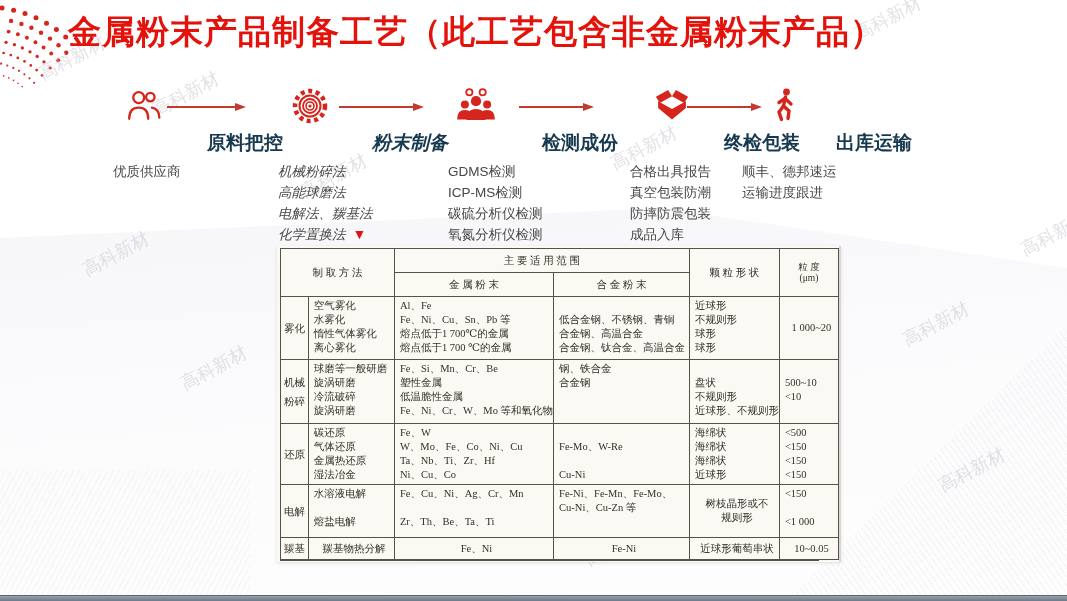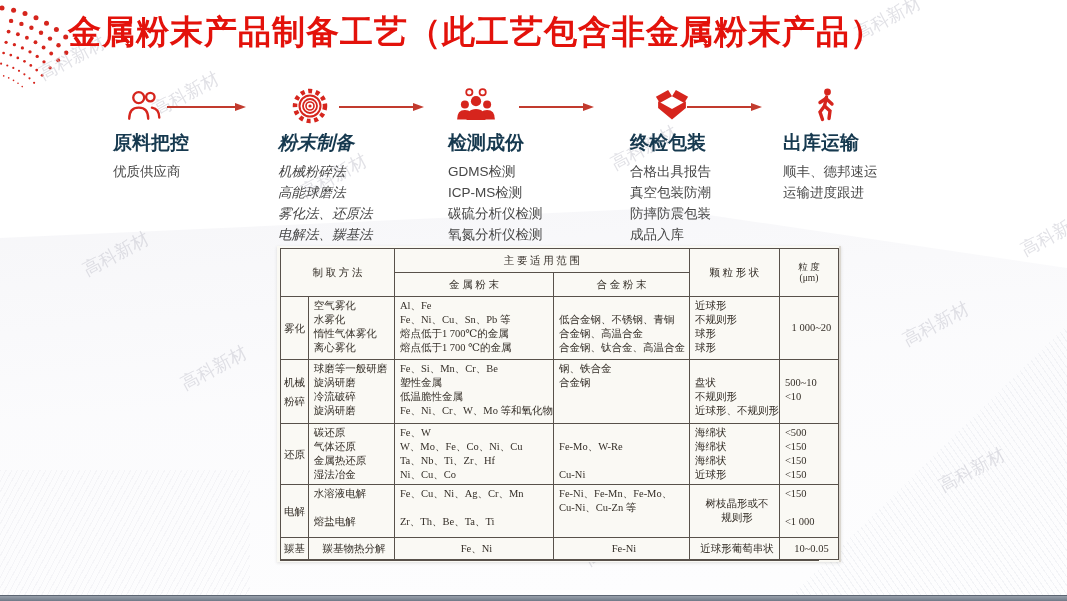--- a/index.html
+++ b/index.html
@@ -19,21 +19,21 @@
   .watermark{position:absolute;z-index:1;font-size:18px;color:#c9c9d2;opacity:.55;
              transform:rotate(-28deg);pointer-events:none;white-space:nowrap;}
   
   .title{position:absolute;left:68px;top:10px;z-index:2;margin:0;
          font-family:"Liberation Serif","DejaVu Serif",serif;font-weight:bold;
          font-size:33px;letter-spacing:1px;color:#e3120b;white-space:nowrap;}
   
   #flow{position:absolute;left:0;top:0;width:1067px;height:250px;z-index:2;}
   .step{position:absolute;top:86px;width:170px;}
   .sicon{height:42px;margin-bottom:2px;}
-  .stitle{font-size:19px;font-weight:bold;color:#16394f;margin:2px 0 5px 0;}
+  .stitle{font-size:19px;font-weight:bold;color:#16394f;margin:2px 0 5px 0;text-align:right;}
   .sitem{font-size:13.5px;color:#474747;line-height:21px;white-space:nowrap;}
   .ptr{color:#e01212;font-size:14px;margin-left:7px;}
   .arrow{position:absolute;top:99px;height:12px;}
   
   #paper{position:absolute;left:277px;top:246px;width:562px;height:316px;z-index:2;
          background:#faf9f4;border-right:2px solid #dcd8d1;
          box-shadow:0 1px 3px rgba(60,55,45,.15);}
   #ptable{position:absolute;left:3px;top:2px;border-collapse:collapse;table-layout:fixed;
           font-family:"Liberation Serif","DejaVu Serif",serif;font-size:10.5px;color:#352f28;}
   #ptable th,#ptable td{border:1px solid #58514a;}
@@ -123,21 +123,20 @@
         <div class="sicon" style="padding-left: 12px;"><svg width="40" height="40" viewBox="0 0 40 40" fill="none" stroke="#d6251d">
             <circle cx="20" cy="20" r="15" stroke-width="4.5" stroke-dasharray="4 3.6"></circle>
             <circle cx="20" cy="20" r="10.5" stroke-width="2"></circle>
             <circle cx="20" cy="20" r="7" stroke-width="1.8"></circle>
             <circle cx="20" cy="20" r="4" stroke-width="1.6"></circle>
             <circle cx="20" cy="20" r="1.6" fill="#d6251d" stroke="none"></circle>
           </svg></div>
         <div class="stitle">粉末制备</div>
         <div class="sitem">机械粉碎法</div>
         <div class="sitem">高能球磨法</div>
-        <div class="sitem">雾化法、还原法</div>
         <div class="sitem">电解法、羰基法</div>
         <div class="sitem">化学置换法<span class="ptr">▼</span></div>
       </div>
       <div class="step" style="left: 448px;">
         <div class="sicon" style="padding-left: 8px;"><svg width="40" height="36" viewBox="0 0 36 32">
             <g stroke="#d6251d" stroke-width="1.6" fill="none">
               <circle cx="12" cy="5.5" r="2.8"></circle>
               <circle cx="24" cy="5.5" r="2.8"></circle>
             </g>
             <g fill="#d6251d">
@@ -160,21 +159,21 @@
             <path d="M3.5 9.5 L14.5 3.5 L18 9 L7 15 Z"></path>
             <path d="M32.5 9.5 L21.5 3.5 L18 9 L29 15 Z"></path>
             <path d="M5.5 13.5 L18 20.5 L30.5 13.5 L30.5 19.5 L18 30 L5.5 19.5 Z"></path>
           </svg></div>
         <div class="stitle">终检包装</div>
         <div class="sitem">合格出具报告</div>
         <div class="sitem">真空包装防潮</div>
         <div class="sitem">防摔防震包装</div>
         <div class="sitem">成品入库</div>
       </div>
-      <div class="step" style="left: 783px;">
+      <div class="step" style="left: 742px;">
         <div class="sicon" style="padding-left: 24px;"><svg width="34" height="38" viewBox="0 0 34 36">
             <circle cx="20.5" cy="5" r="3.4" fill="#d6251d"></circle>
             <g stroke="#d6251d" stroke-width="3.4" stroke-linecap="round" fill="none">
               <path d="M19.5 10 L17.5 19"></path>
               <path d="M19 11.5 L25 17"></path>
               <path d="M19 11.5 L13 15.5"></path>
               <path d="M17.5 19 L23 24 L22 31.5"></path>
               <path d="M17.5 19 L13 25 L15.5 32.5"></path>
             </g>
           </svg></div>

